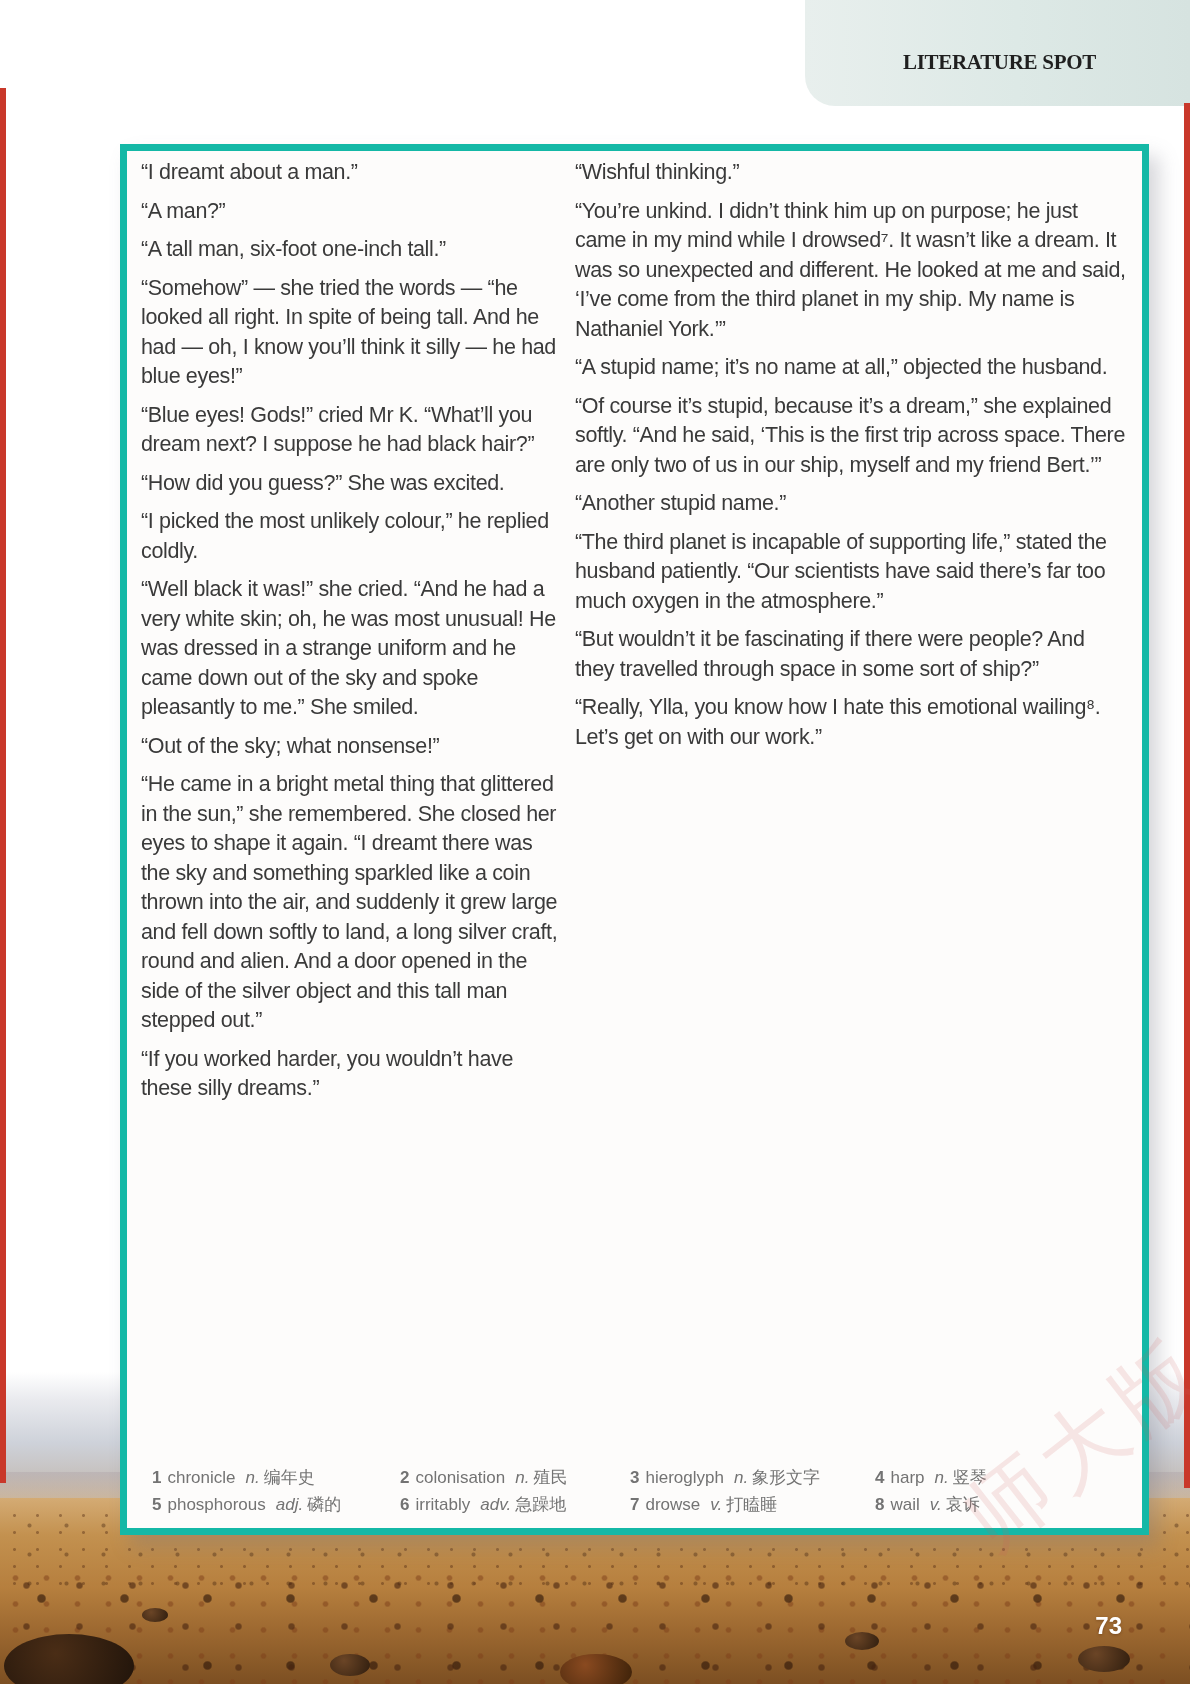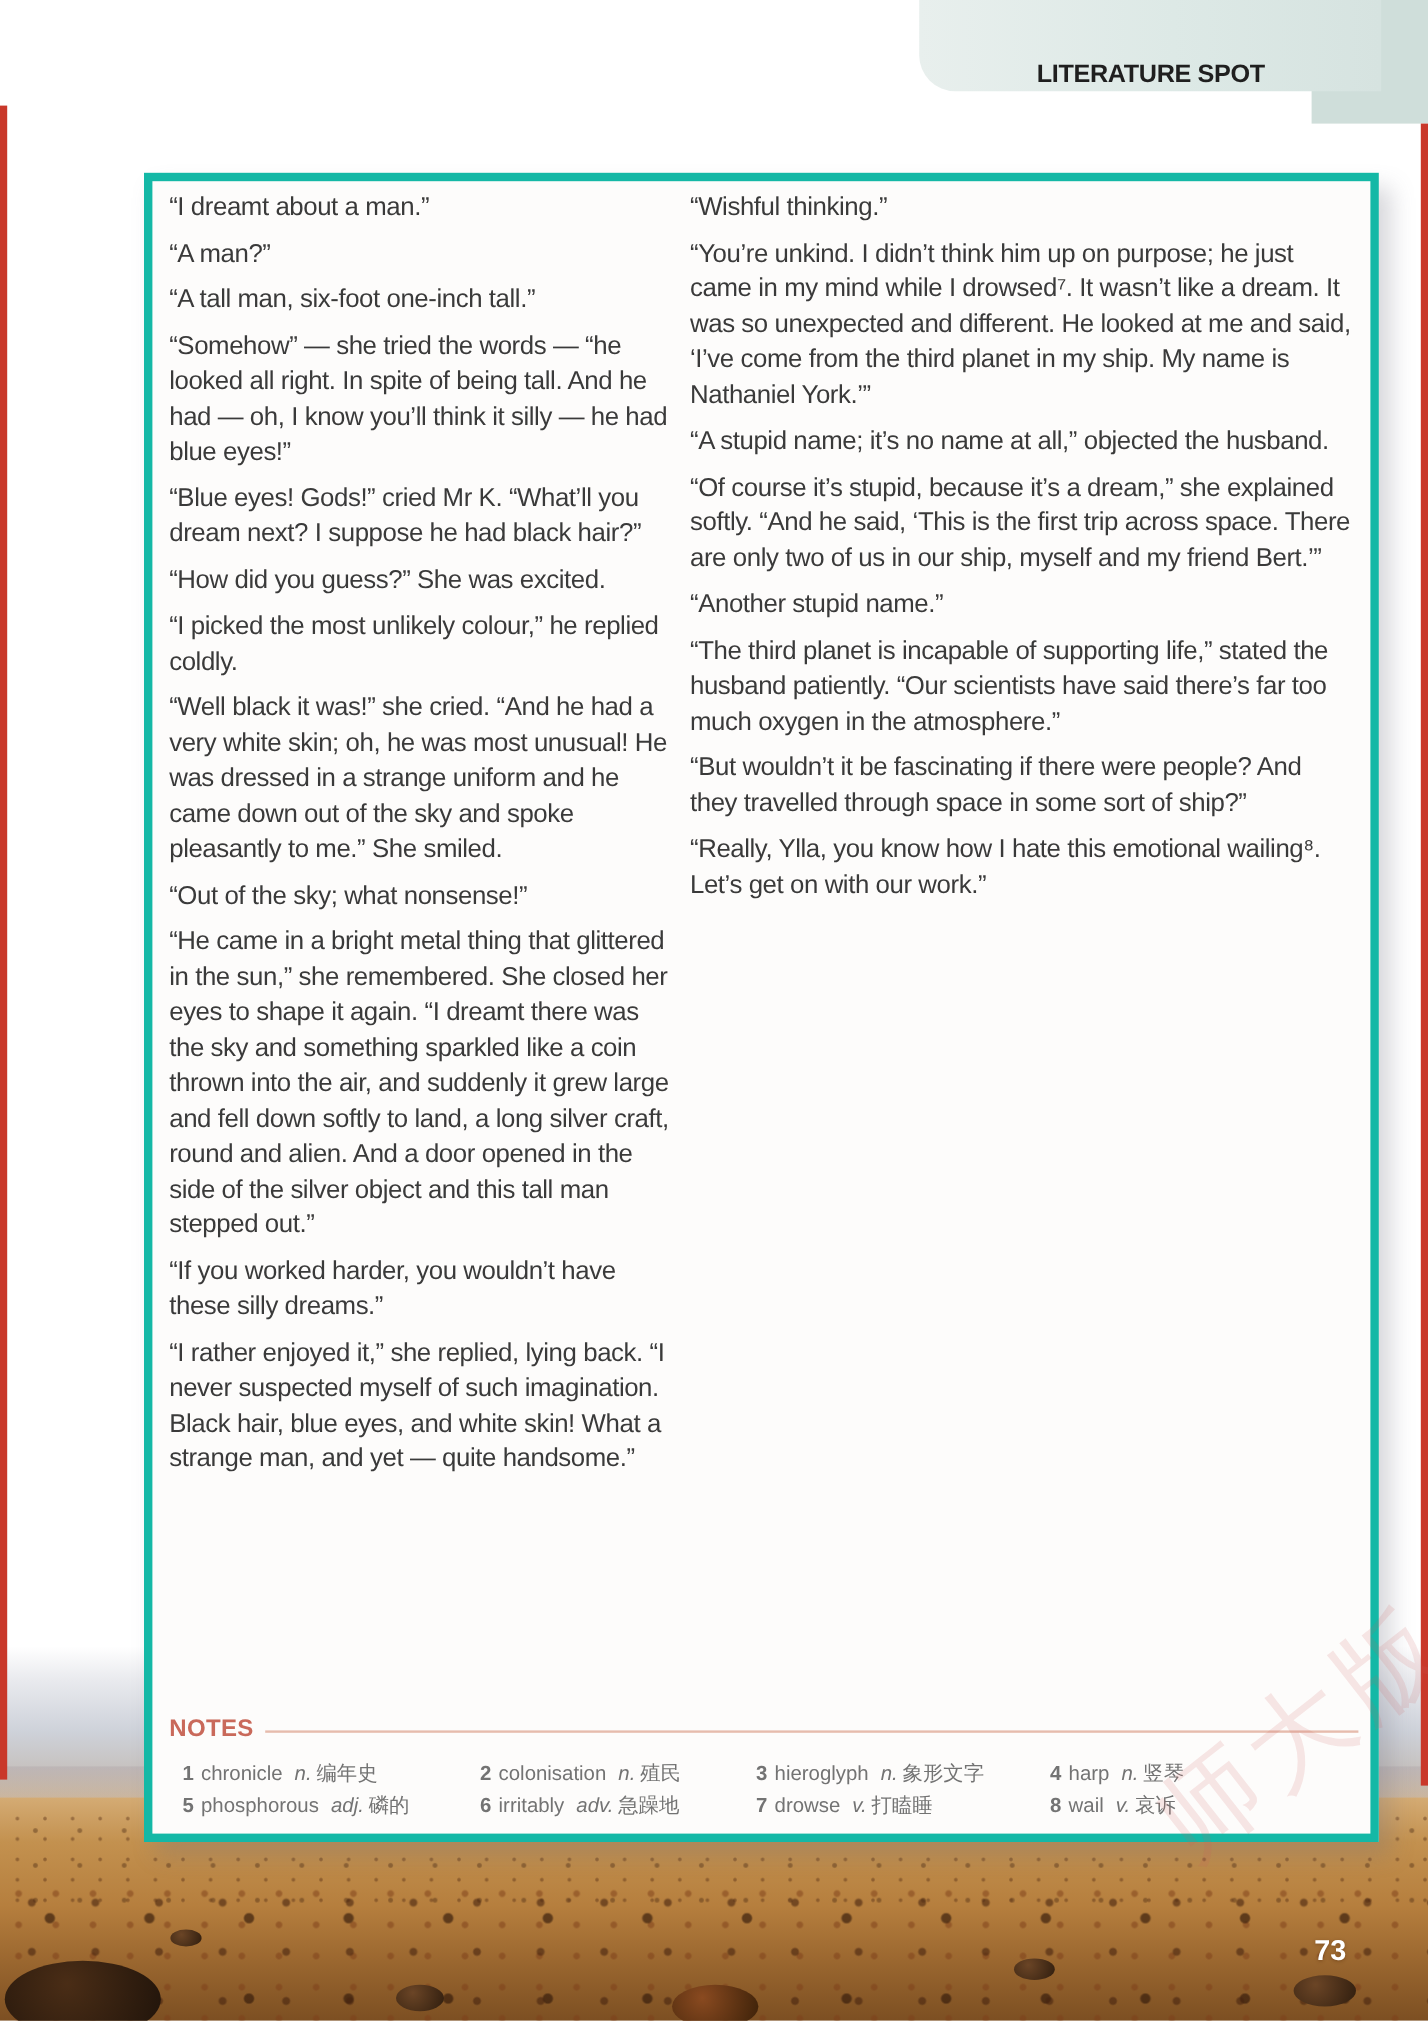--- a/index.html
+++ b/index.html
@@ -8,23 +8,23 @@
   .page { position:relative; width:1190px; height:1684px; background:#ffffff; overflow:hidden; }
 
   
   .edge-stripe { position:absolute; width:6px; background:#c9382a; z-index:2; }
   .edge-stripe.left  { left:0;  top:88px;  height:1395px; }
   .edge-stripe.right { right:0; top:103px; height:1385px; }
 
   
   .header-band { position:absolute; left:1093px; top:0; width:97px; height:103px;
                  background:#cfdeda; z-index:1; }
-  .header-tab  { position:absolute; left:766px; top:0; width:385px; height:76px;
+  .header-tab  { position:absolute; left:805px; top:0; width:385px; height:106px;
                  background:linear-gradient(90deg,#e8efed 0%,#dde9e6 55%,#d6e3e0 100%);
-                 border-bottom-left-radius:30px; z-index:1; }
+                 border-bottom-left-radius:30px; z-index:1;font-family:Liberation Serif, serif; }
   .header-label { position:absolute; left:98px; top:50px; font-weight:bold; font-size:21px;
                   color:#1f1f1f; letter-spacing:-0.3px; white-space:nowrap; }
 
   
   .photo { position:absolute; left:0; right:0; bottom:0; height:312px; z-index:0; }
   .sky { position:absolute; left:0; right:0; top:0; height:128px;
          background:linear-gradient(180deg,#ffffff 0%,#e9eaee 22%,#ced2da 55%,#c7c3c1 78%,#d2bb9c 100%); }
   .sky-fade { position:absolute; left:0; right:0; top:-60px; height:70px;
               background:linear-gradient(180deg,#ffffff 30%,rgba(255,255,255,0)); }
   .haze { position:absolute; left:0; right:0; top:100px; height:42px;
@@ -128,21 +128,20 @@
   <p class="para">“I picked the most unlikely colour,” he replied coldly.</p>
 
   <p class="para">“Well black it was!” she cried. “And he had a very white skin; oh, he was most unusual! He was dressed in a strange uniform and he came down out of the sky and spoke pleasantly to me.” She smiled.</p>
 
   <p class="para">“Out of the sky; what nonsense!”</p>
 
   <p class="para">“He came in a bright metal thing that glittered in the sun,” she remembered. She closed her eyes to shape it again. “I dreamt there was the sky and something sparkled like a coin thrown into the air, and suddenly it grew large and fell down softly to land, a long silver craft, round and alien. And a door opened in the side of the silver object and this tall man stepped out.”</p>
 
   <p class="para">“If you worked harder, you wouldn’t have these silly dreams.”</p>
 
-  <p class="para">“I rather enjoyed it,” she replied, lying back. “I never suspected myself of such imagination. Black hair, blue eyes, and white skin! What a strange man, and yet — quite handsome.”</p>
 </div>
       <div class="col-right">
   <p class="para">“Wishful thinking.”</p>
 
   <p class="para">“You’re unkind. I didn’t think him up on purpose; he just came in my mind while I drowsed⁷. It wasn’t like a dream. It was so unexpected and different. He looked at me and said, ‘I’ve come from the third planet in my ship. My name is Nathaniel York.’”</p>
 
   <p class="para">“A stupid name; it’s no name at all,” objected the husband.</p>
 
   <p class="para">“Of course it’s stupid, because it’s a dream,” she explained softly. “And he said, ‘This is the first trip across space. There are only two of us in our ship, myself and my friend Bert.’”</p>
 
@@ -152,24 +151,20 @@
 
   <p class="para">“The third planet is incapable of supporting life,” stated the husband patiently. “Our scientists have said there’s far too much oxygen in the atmosphere.”</p>
 
   <p class="para">“But wouldn’t it be fascinating if there were people? And they travelled through space in some sort of ship?”</p>
 
   <p class="para">“Really, Ylla, you know how I hate this emotional wailing⁸. Let’s get on with our work.”</p>
 </div>
     </div>
 
     <div class="notes">
-      <div class="notes-head">
-        <span class="notes-label">NOTES</span>
-        <span class="notes-rule"></span>
-      </div>
       <div class="notes-grid">
   <div class="note-item"><b class="note-num">1</b><span class="note-word">chronicle</span><i class="note-pos">n.</i><span class="note-cn">编年史</span></div>
 
   <div class="note-item"><b class="note-num">2</b><span class="note-word">colonisation</span><i class="note-pos">n.</i><span class="note-cn">殖民</span></div>
 
   <div class="note-item"><b class="note-num">3</b><span class="note-word">hieroglyph</span><i class="note-pos">n.</i><span class="note-cn">象形文字</span></div>
 
   <div class="note-item"><b class="note-num">4</b><span class="note-word">harp</span><i class="note-pos">n.</i><span class="note-cn">竖琴</span></div>
 
   <div class="note-item"><b class="note-num">5</b><span class="note-word">phosphorous</span><i class="note-pos">adj.</i><span class="note-cn">磷的</span></div>

